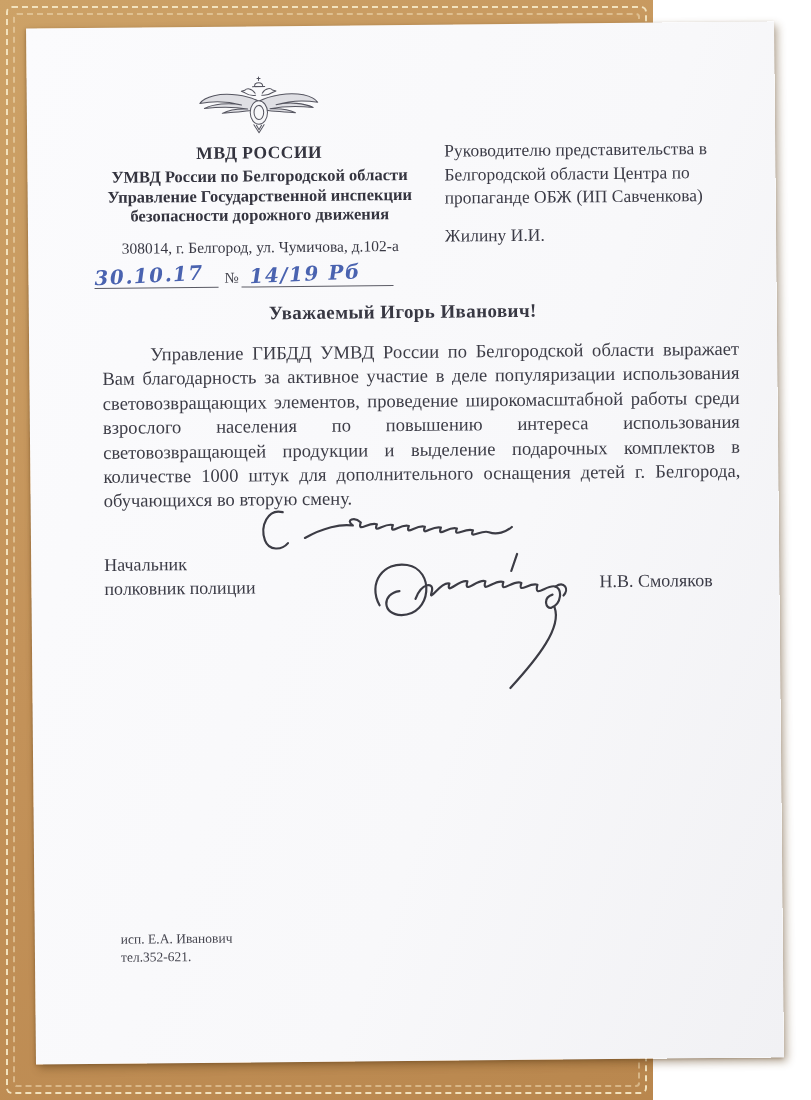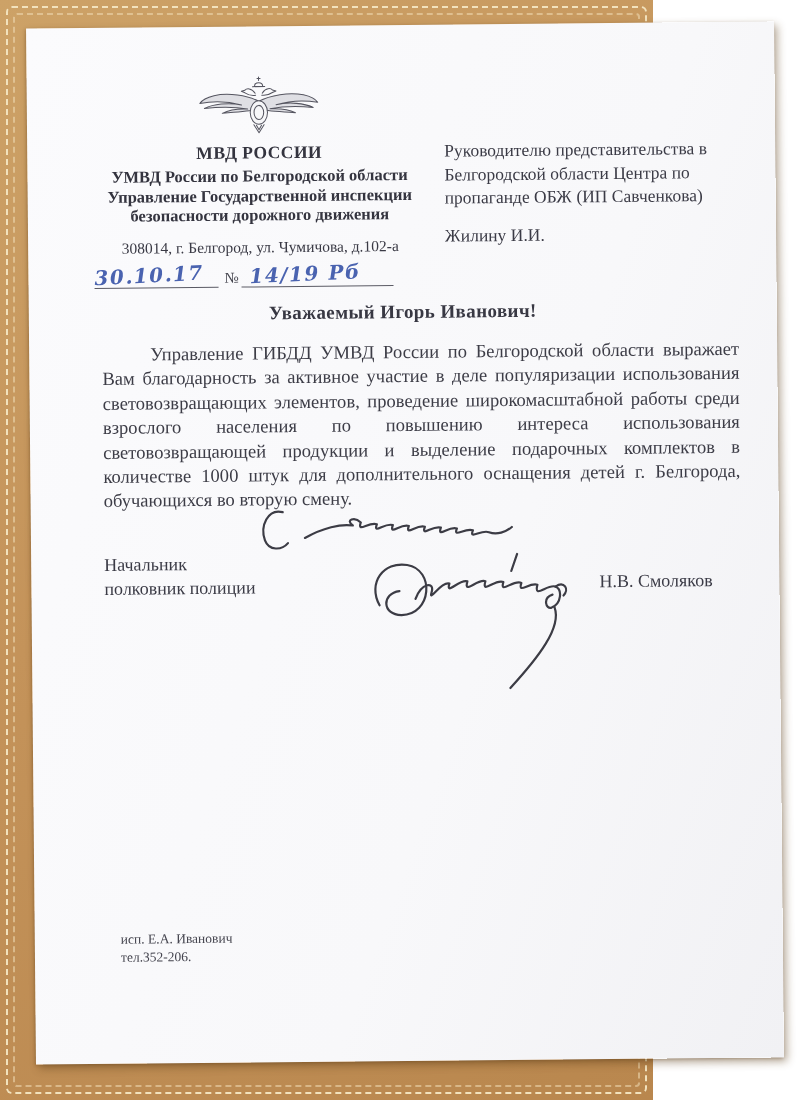--- a/index.html
+++ b/index.html
@@ -113,17 +113,17 @@
         <path d="M56,68 C62,52 76,50 72,62 C69,72 82,50 90,53 C86,66 100,48 108,51 C104,65 118,48 126,51 C122,65 136,48 144,52 C140,65 154,49 162,53 C158,65 170,52 178,55 C174,70 188,54 196,57 C203,60 202,74 192,78 C186,80 183,68 193,65"></path>
         <path d="M196,57 C205,51 210,60 204,66"></path>
         <path d="M195,78 C202,98 178,128 150,158"></path>
       </g>
     </svg>
 
     <div class="signer">Н.В. Смоляков</div>
 
     <div class="footer">
       <div>исп. Е.А. Иванович</div>
-      <div>тел.352-206.</div>
+      <div>тел.352-621.</div>
     </div>
 
   </div>
 </div>
 
 </body></html>

